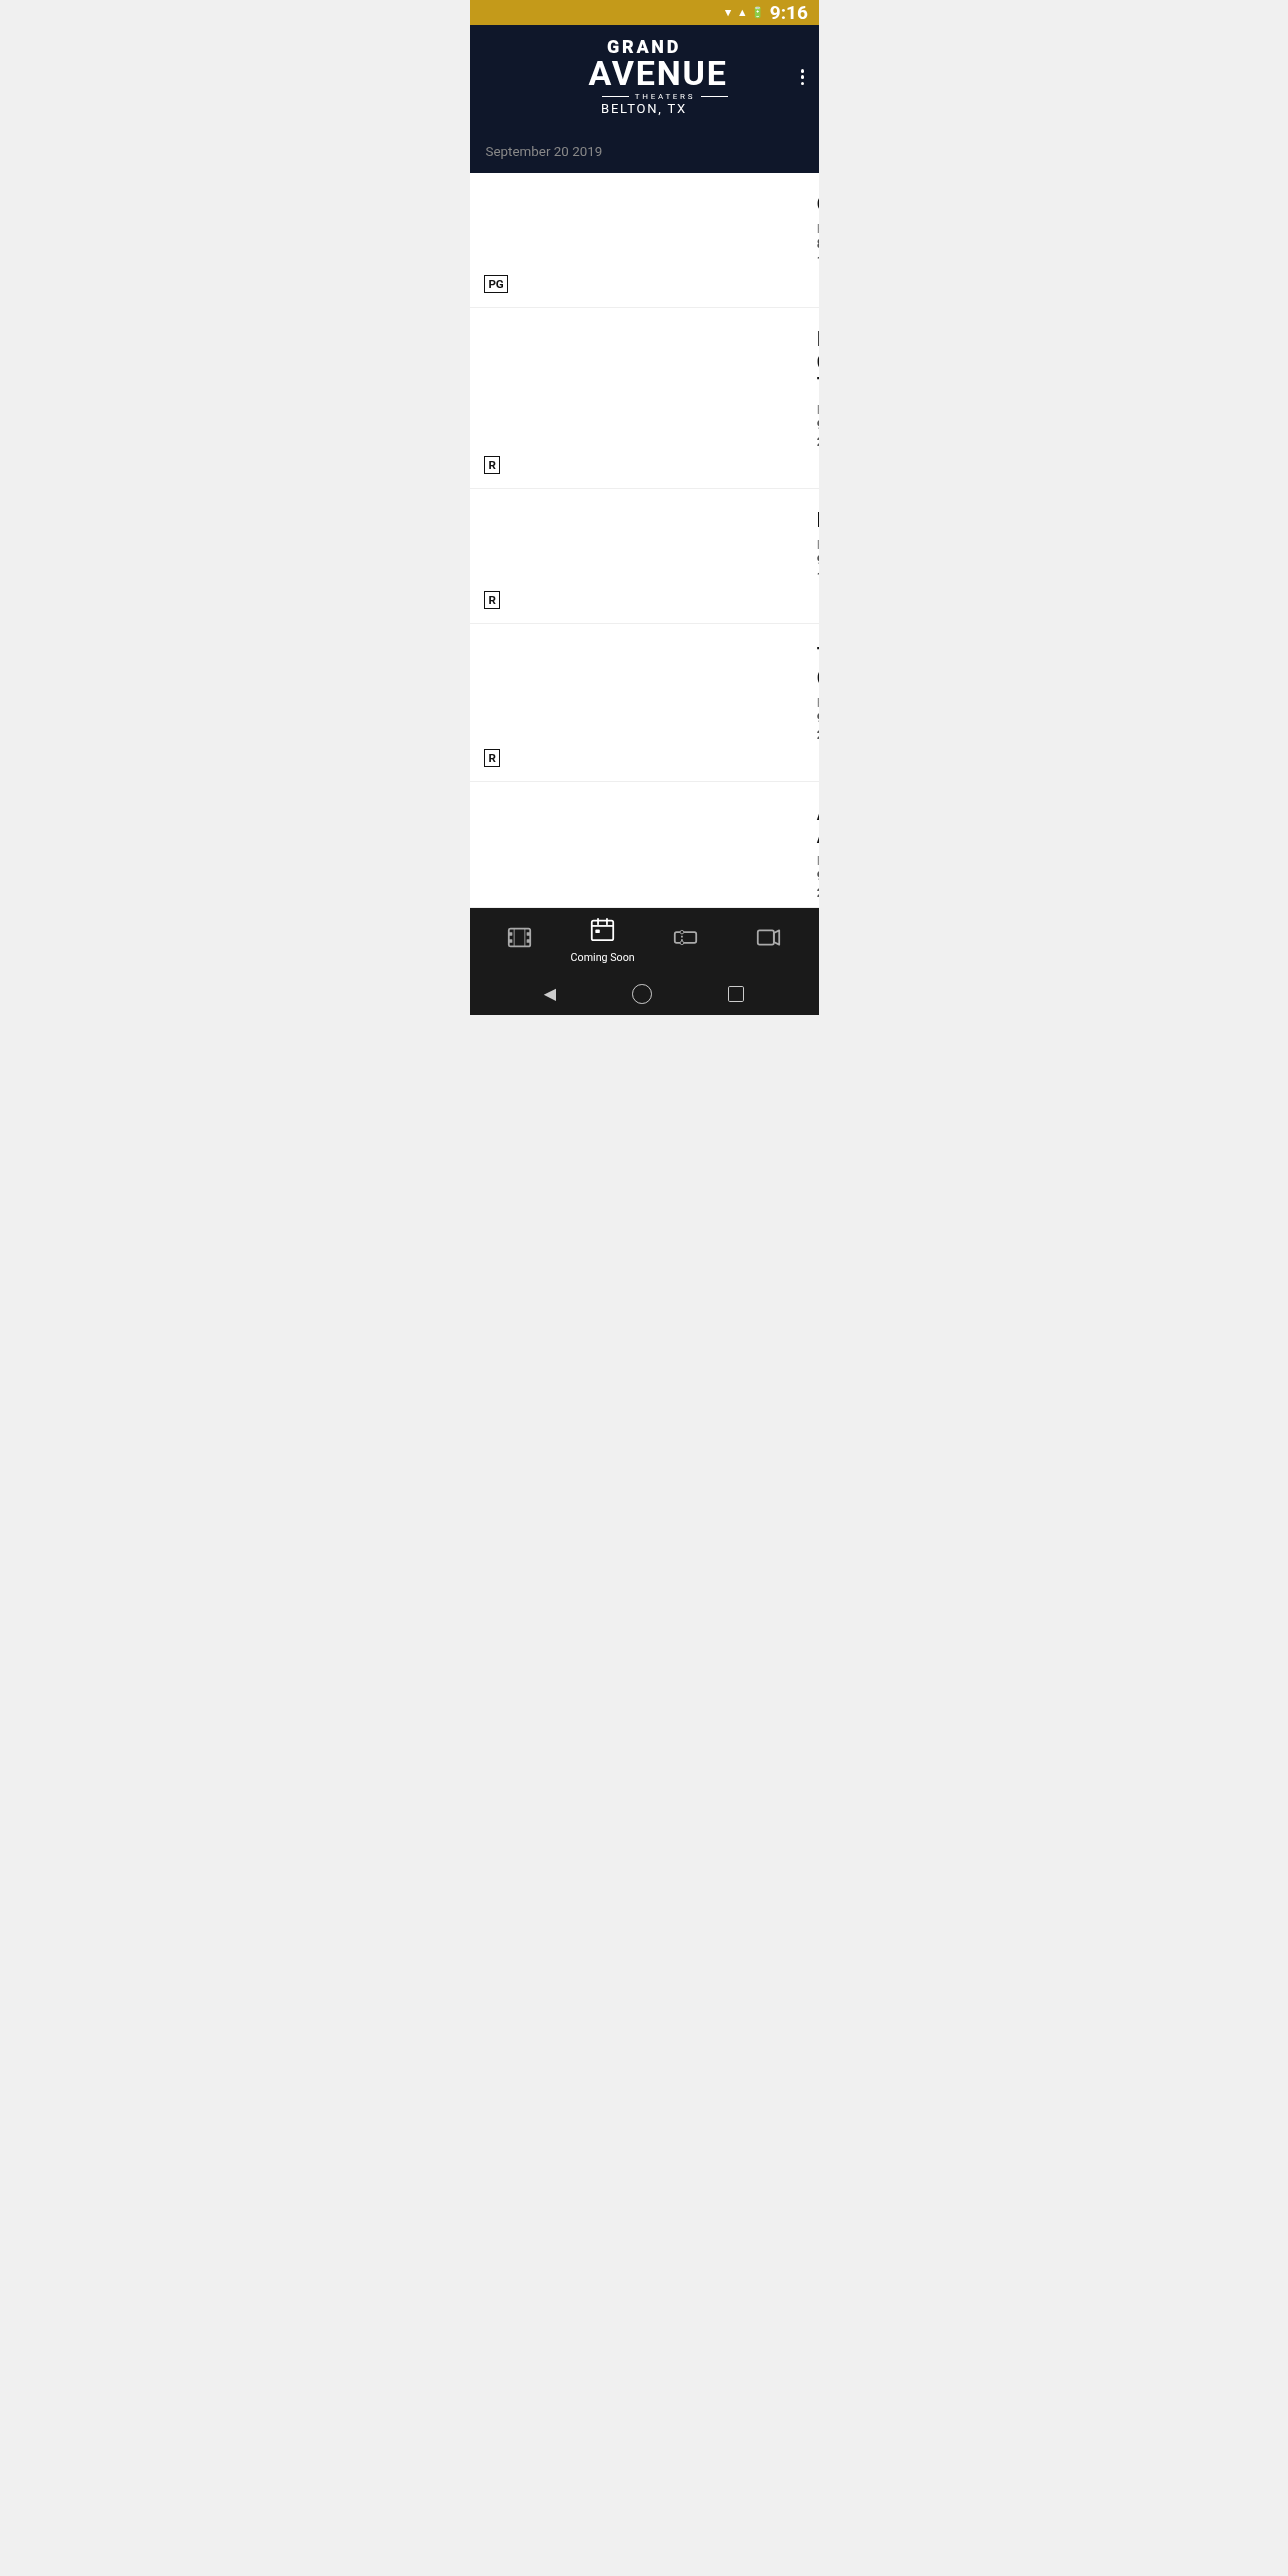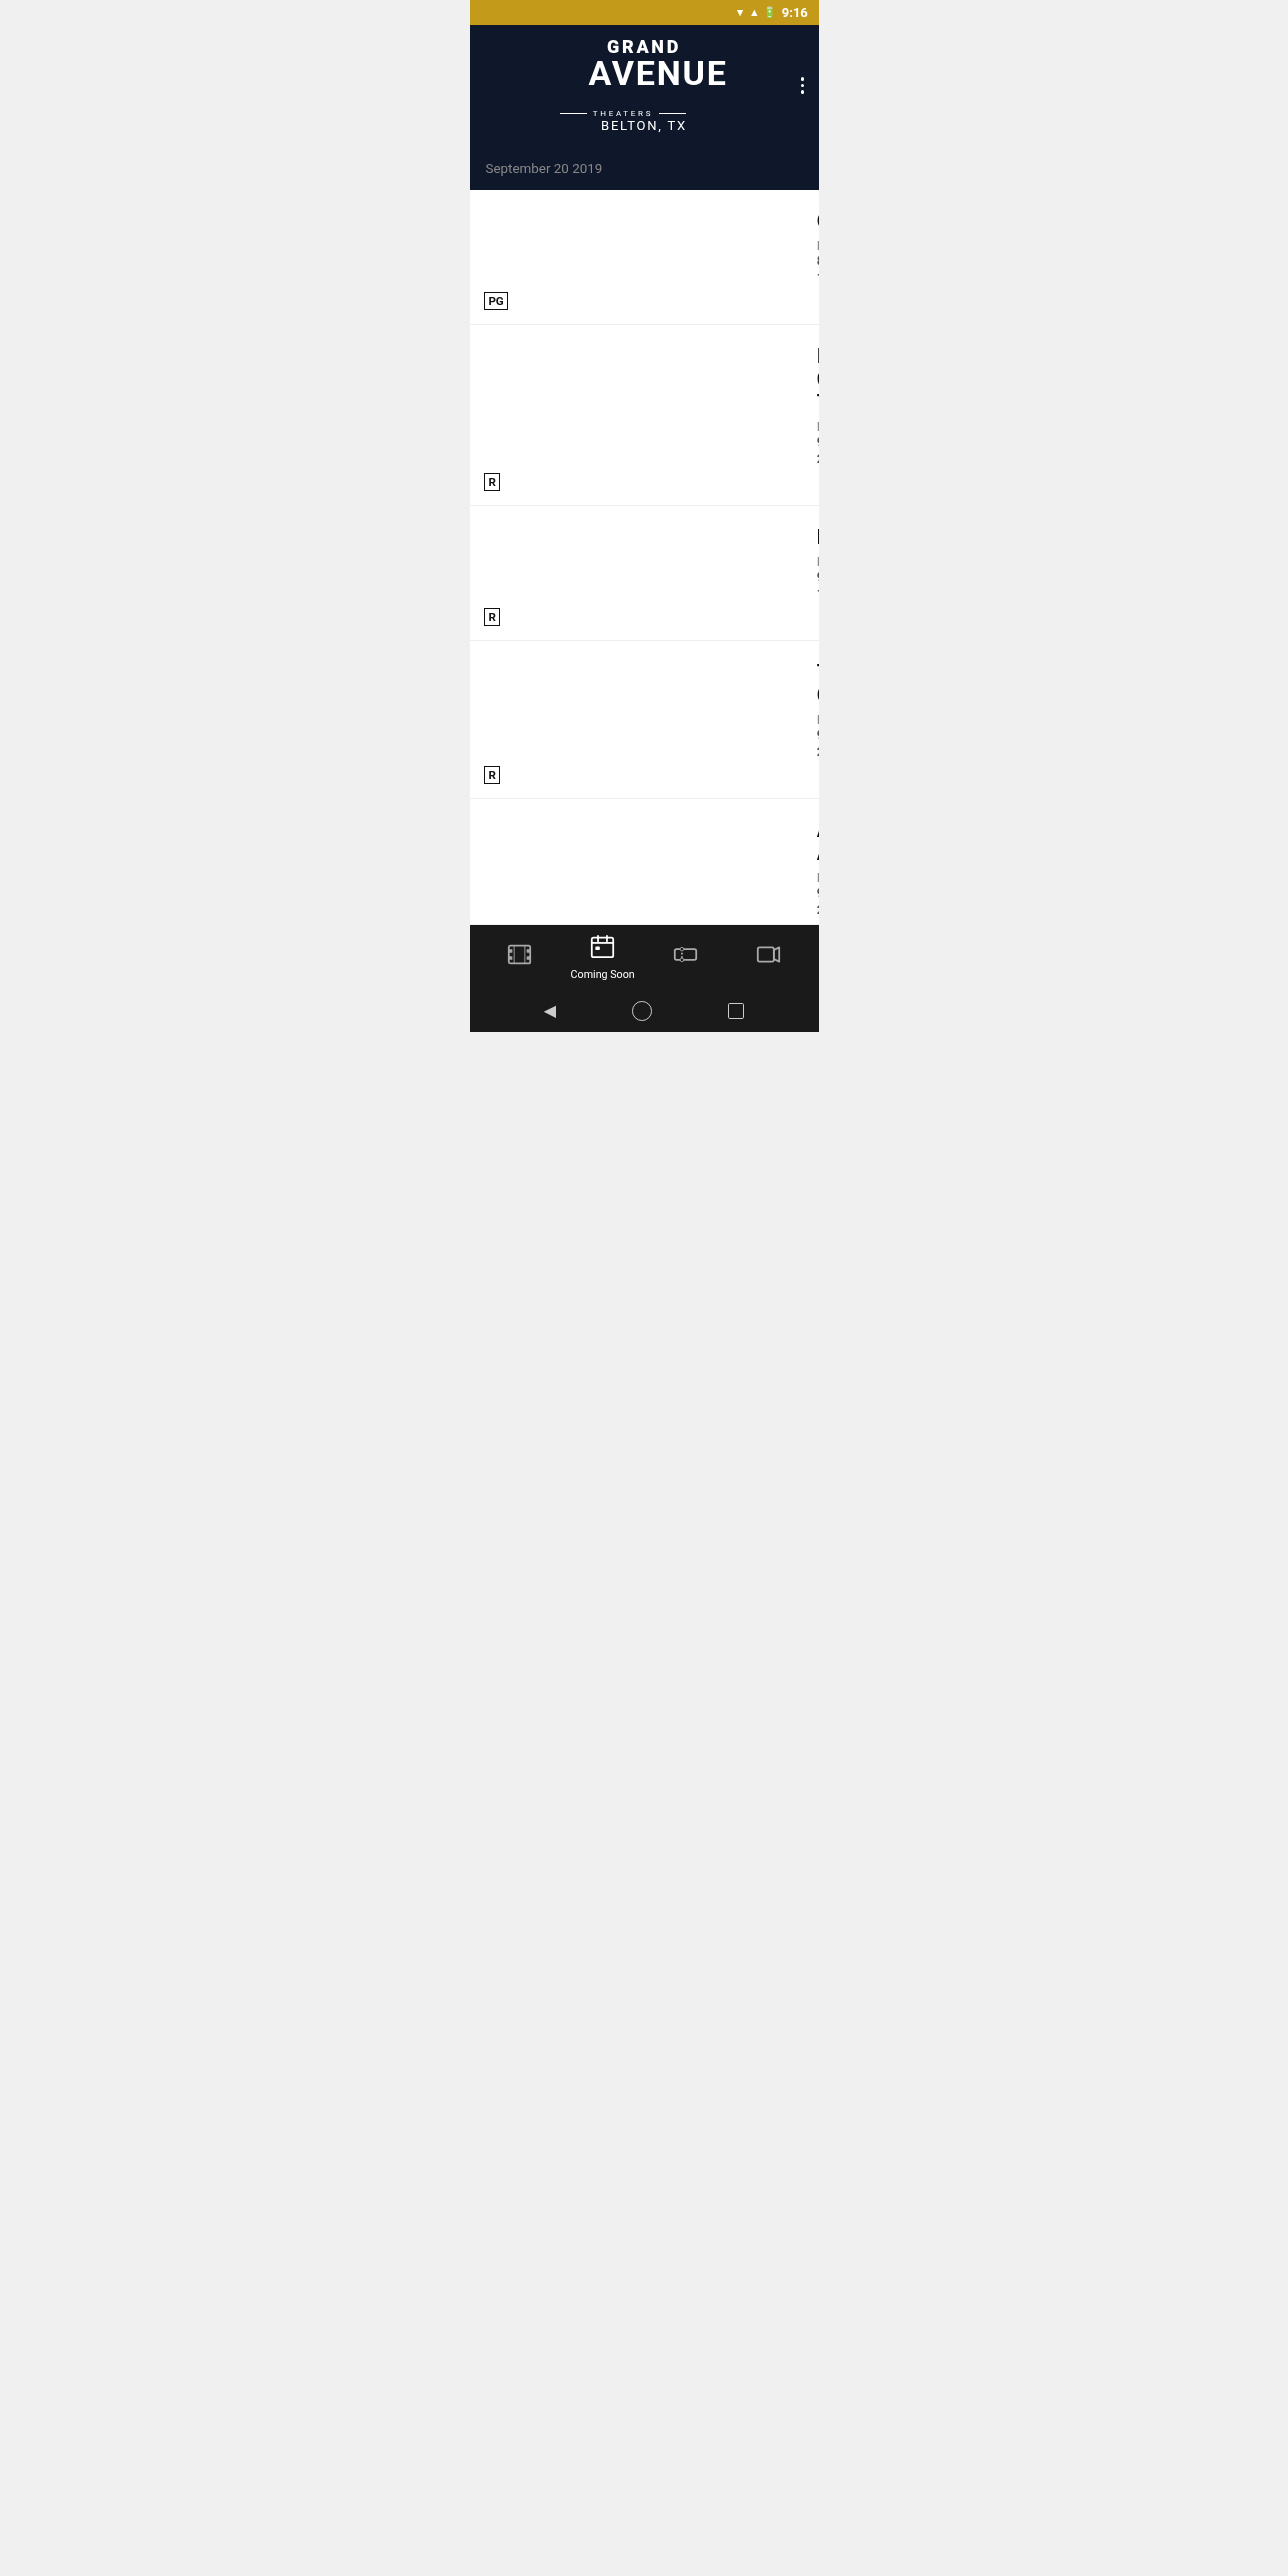--- a/index.html
+++ b/index.html
@@ -20,21 +20,21 @@
       background: #c49a1a;
       height: 25px;
       display: flex;
       align-items: center;
       justify-content: flex-end;
       padding: 0 10.7px;
       gap: 5.4px;
     }
     .status-bar .time {
       color: white;
-      font-size: 13px;
+      font-size: 19px;
       font-weight: bold;
     }
     .status-icons {
       display: flex;
       align-items: center;
       gap: 3.6px;
     }
     .status-icon {
       color: white;
       font-size: 10.7px;
@@ -65,23 +65,23 @@
       font-size: 34px;
       font-weight: 700;
       letter-spacing: 1.8px;
       display: block;
       line-height: 1;
       margin-left: 28px;
     }
     .header-logo .theaters-line {
       display: flex;
       align-items: center;
-      justify-content: flex-start;
+      justify-content: flex-end;
       gap: 5.4px;
-      margin-top: 19px;
+      margin-top: 2px;
     }
     .header-logo .theaters-line::before,
     .header-logo .theaters-line::after {
       content: '';
       height: 0.9px;
       background: white;
       flex: 1;
       max-width: 27px;
     }
     .header-logo .theaters {

